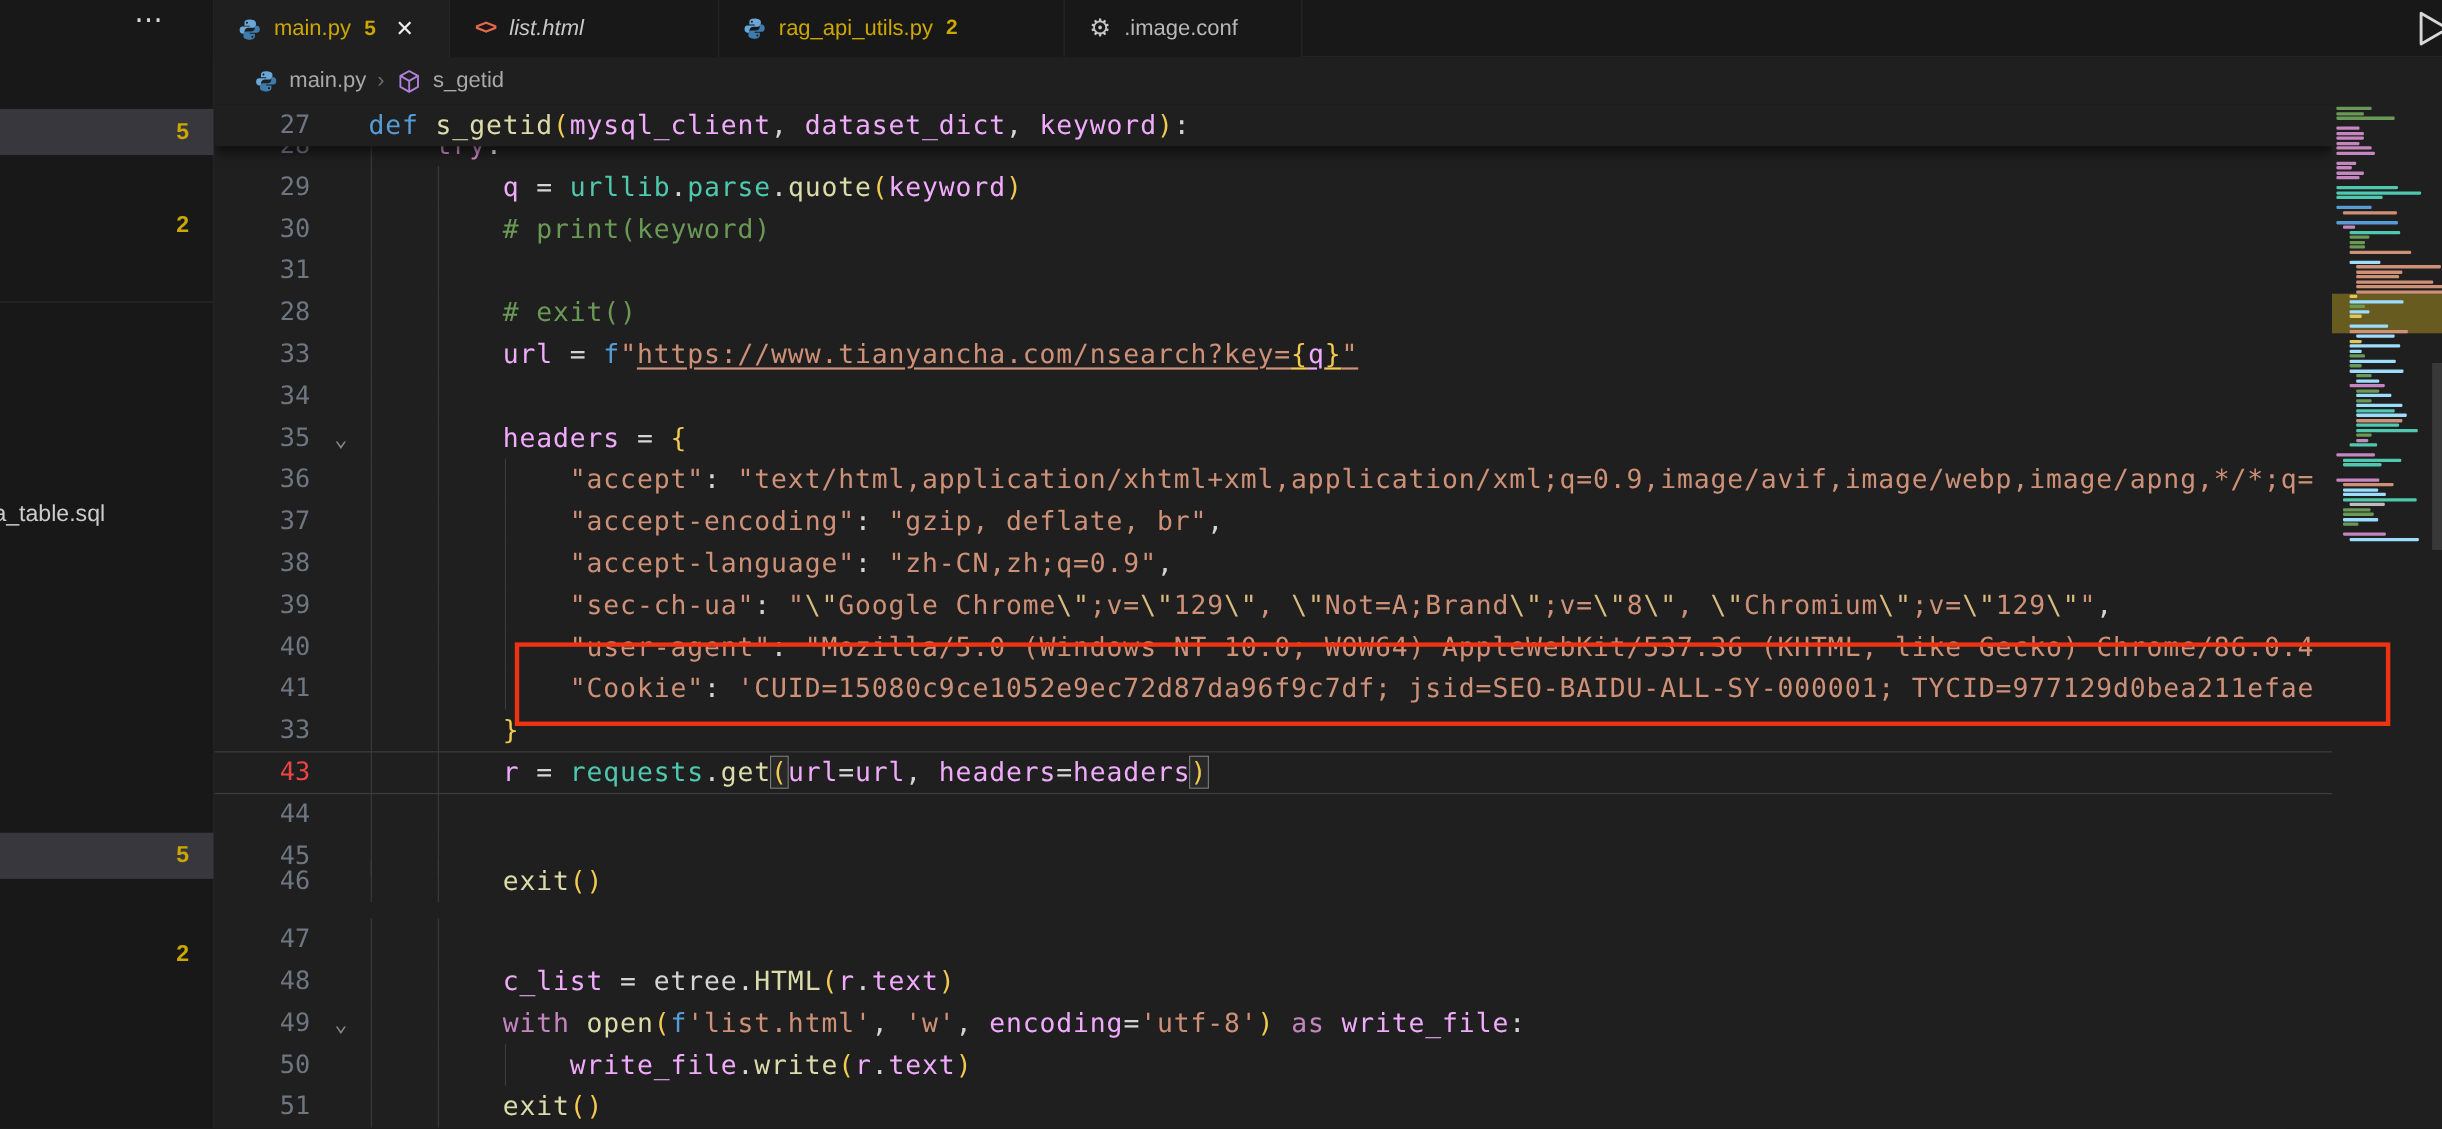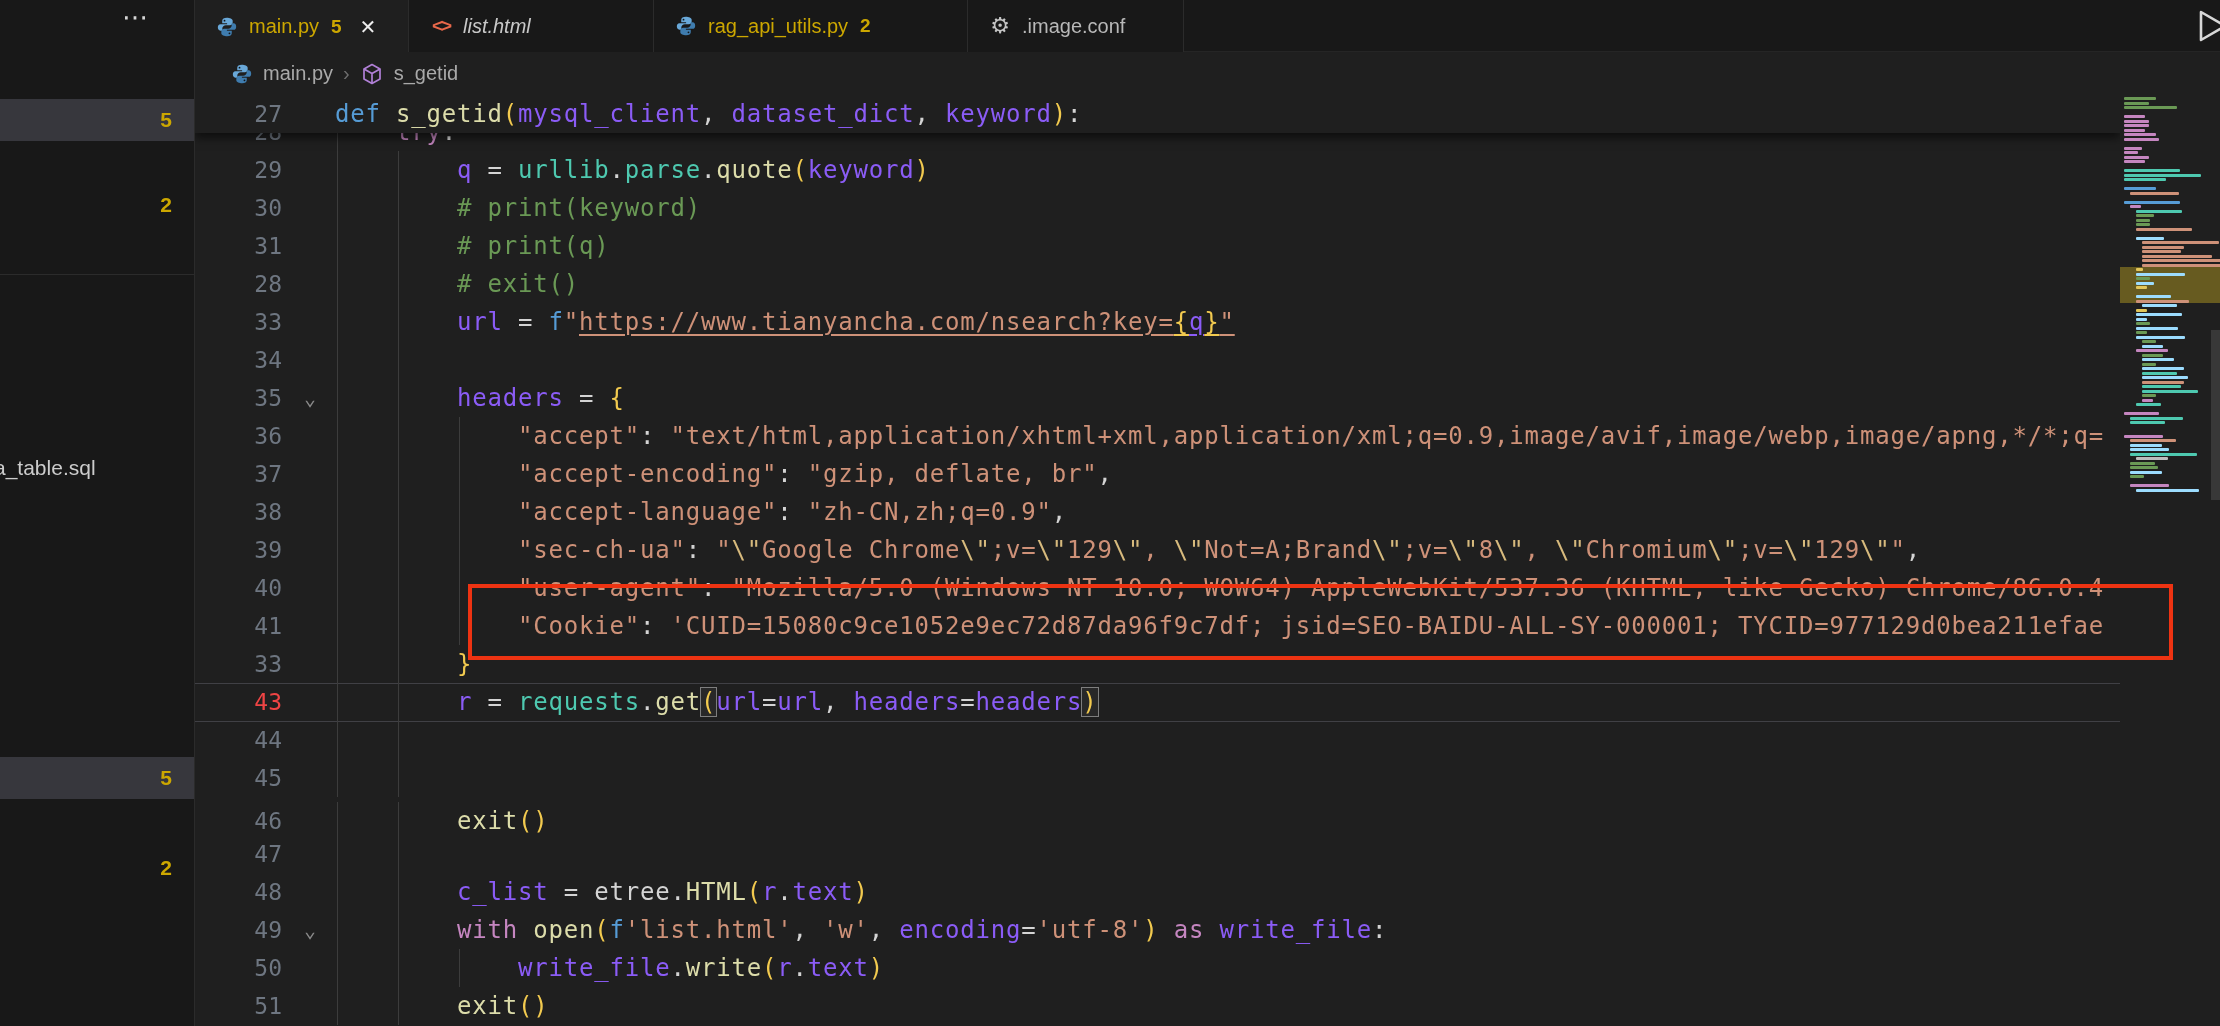--- a/index.html
+++ b/index.html
@@ -45,21 +45,21 @@
   #editor { position:absolute; left:195px; top:95px; width:1925px; height:931px;
             background:#1f1f1f; overflow:hidden;
             font-family:"DejaVu Sans Mono","Liberation Mono",monospace; }
   .row { position:absolute; left:0; width:100%; height:38px; line-height:38px; white-space:pre; z-index:1; }
   .ln { position:absolute; left:20px; width:67px; text-align:right; color:#6e7681; font-size:23px; }
   .ln.cur { color:#ef4444; }
   .fold { position:absolute; left:98px; width:34px; text-align:center; color:#8a8a8a; font-size:20px; }
   .code { position:absolute; left:140px; font-size:24px; letter-spacing:0.8px; color:#d4d4d4; }
   .guide { position:absolute; top:0; width:1px; height:38px; background:#3c3c3c; }
   .t-k { color:#569cd6; } .t-c { color:#c586c0; } .t-f { color:#dcdcaa; }
-  .t-v { color:#8b5cf6; } .t-m { color:#4ec9b0; } .t-s { color:#ce9178; }
+  .t-v { color:#f0abfc; } .t-m { color:#4ec9b0; } .t-s { color:#ce9178; }
   .t-e { color:#d7ba7d; } .t-n { color:#6a9955; } .t-p { color:#d4d4d4; }
   .t-b { color:#f2ca4f; } .t-w { color:#d4d4d4; }
   .t-bx { color:#f2ca4f; outline:1px solid #7e7e7e; background:rgba(110,110,110,.12); }
   .ul { text-decoration:underline; text-decoration-thickness:2px; text-underline-offset:4px; }
   #curline { position:absolute; left:0; top:588px; width:100%; height:39px; z-index:0;
              border-top:1px solid #404045; border-bottom:1px solid #404045; }
   #sticky { position:absolute; left:0; top:0; width:100%; height:38px; line-height:38px;
             background:#1f1f1f; z-index:3; box-shadow:0 5px 9px rgba(0,0,0,.55); white-space:pre; }
 
   
@@ -155,36 +155,36 @@
     </svg>
     <span>s_getid</span>
   </div>
 
   <div id="editor">
     <div id="curline"></div>
     <div id="rows">
         <div class="row" style="top: 18px;"><span class="ln">28</span><div class="guide" style="left:142px"></div><span class="code"><span class="t-w">    </span><span class="t-c">try</span><span class="t-p">:</span></span></div>
         <div class="row" style="top: 56px;"><span class="ln">29</span><div class="guide" style="left:142px"></div><div class="guide" style="left:203px"></div><span class="code"><span class="t-w">        </span><span class="t-v">q</span><span class="t-p"> = </span><span class="t-m">urllib</span><span class="t-p">.</span><span class="t-m">parse</span><span class="t-p">.</span><span class="t-f">quote</span><span class="t-b">(</span><span class="t-v">keyword</span><span class="t-b">)</span></span></div>
         <div class="row" style="top: 94px;"><span class="ln">30</span><div class="guide" style="left:142px"></div><div class="guide" style="left:203px"></div><span class="code"><span class="t-w">        </span><span class="t-n"># print(keyword)</span></span></div>
-        <div class="row" style="top: 132px;"><span class="ln">31</span><div class="guide" style="left:142px"></div><div class="guide" style="left:203px"></div><span class="code"><span class="t-w">        </span><span class="t-n"># print(q)</span></span></div>
+        <div class="row" style="top: 132px;"><span class="ln">31</span><div class="guide" style="left:142px"></div><div class="guide" style="left:203px"></div></div>
         <div class="row" style="top: 170px;"><span class="ln">28</span><div class="guide" style="left:142px"></div><div class="guide" style="left:203px"></div><span class="code"><span class="t-w">        </span><span class="t-n"># exit()</span></span></div>
         <div class="row" style="top: 208px;"><span class="ln">33</span><div class="guide" style="left:142px"></div><div class="guide" style="left:203px"></div><span class="code"><span class="t-w">        </span><span class="t-v">url</span><span class="t-p"> = </span><span class="t-k">f</span><span class="t-s">"</span><span class="t-s ul">https://www.tianyancha.com/nsearch?key=</span><span class="t-b ul">{</span><span class="t-v ul">q</span><span class="t-b ul">}</span><span class="t-s ul">"</span></span></div>
         <div class="row" style="top: 246px;"><span class="ln">34</span><div class="guide" style="left:142px"></div><div class="guide" style="left:203px"></div><span class="code"></span></div>
         <div class="row" style="top: 284px;"><span class="ln">35</span><span class="fold">⌄</span><div class="guide" style="left:142px"></div><div class="guide" style="left:203px"></div><span class="code"><span class="t-w">        </span><span class="t-v">headers</span><span class="t-p"> = </span><span class="t-b">{</span></span></div>
         <div class="row" style="top: 322px;"><span class="ln">36</span><div class="guide" style="left:142px"></div><div class="guide" style="left:203px"></div><div class="guide" style="left:264px"></div><span class="code"><span class="t-w">            </span><span class="t-s">"accept"</span><span class="t-p">: </span><span class="t-s">"text/html,application/xhtml+xml,application/xml;q=0.9,image/avif,image/webp,image/apng,*/*;q=</span></span></div>
         <div class="row" style="top: 360px;"><span class="ln">37</span><div class="guide" style="left:142px"></div><div class="guide" style="left:203px"></div><div class="guide" style="left:264px"></div><span class="code"><span class="t-w">            </span><span class="t-s">"accept-encoding"</span><span class="t-p">: </span><span class="t-s">"gzip, deflate, br"</span><span class="t-p">,</span></span></div>
         <div class="row" style="top: 398px;"><span class="ln">38</span><div class="guide" style="left:142px"></div><div class="guide" style="left:203px"></div><div class="guide" style="left:264px"></div><span class="code"><span class="t-w">            </span><span class="t-s">"accept-language"</span><span class="t-p">: </span><span class="t-s">"zh-CN,zh;q=0.9"</span><span class="t-p">,</span></span></div>
         <div class="row" style="top: 436px;"><span class="ln">39</span><div class="guide" style="left:142px"></div><div class="guide" style="left:203px"></div><div class="guide" style="left:264px"></div><span class="code"><span class="t-w">            </span><span class="t-s">"sec-ch-ua"</span><span class="t-p">: </span><span class="t-s">"</span><span class="t-e">\"</span><span class="t-s">Google Chrome</span><span class="t-e">\"</span><span class="t-s">;v=</span><span class="t-e">\"</span><span class="t-s">129</span><span class="t-e">\"</span><span class="t-s">, </span><span class="t-e">\"</span><span class="t-s">Not=A;Brand</span><span class="t-e">\"</span><span class="t-s">;v=</span><span class="t-e">\"</span><span class="t-s">8</span><span class="t-e">\"</span><span class="t-s">, </span><span class="t-e">\"</span><span class="t-s">Chromium</span><span class="t-e">\"</span><span class="t-s">;v=</span><span class="t-e">\"</span><span class="t-s">129</span><span class="t-e">\"</span><span class="t-s">"</span><span class="t-p">,</span></span></div>
         <div class="row" style="top: 474px;"><span class="ln">40</span><div class="guide" style="left:142px"></div><div class="guide" style="left:203px"></div><div class="guide" style="left:264px"></div><span class="code"><span class="t-w">            </span><span class="t-s">"user-agent"</span><span class="t-p">: </span><span class="t-s">"Mozilla/5.0 (Windows NT 10.0; WOW64) AppleWebKit/537.36 (KHTML, like Gecko) Chrome/86.0.4</span></span></div>
         <div class="row" style="top: 512px;"><span class="ln">41</span><div class="guide" style="left:142px"></div><div class="guide" style="left:203px"></div><div class="guide" style="left:264px"></div><span class="code"><span class="t-w">            </span><span class="t-s">"Cookie"</span><span class="t-p">: </span><span class="t-s">'CUID=15080c9ce1052e9ec72d87da96f9c7df; jsid=SEO-BAIDU-ALL-SY-000001; TYCID=977129d0bea211efae</span></span></div>
         <div class="row" style="top: 550px;"><span class="ln">33</span><div class="guide" style="left:142px"></div><div class="guide" style="left:203px"></div><span class="code"><span class="t-w">        </span><span class="t-b">}</span></span></div>
         <div class="row" style="top: 588px;"><span class="ln cur">43</span><div class="guide" style="left:142px"></div><div class="guide" style="left:203px"></div><span class="code"><span class="t-w">        </span><span class="t-v">r</span><span class="t-p"> = </span><span class="t-m">requests</span><span class="t-p">.</span><span class="t-f">get</span><span class="t-bx">(</span><span class="t-v">url</span><span class="t-p">=</span><span class="t-v">url</span><span class="t-p">, </span><span class="t-v">headers</span><span class="t-p">=</span><span class="t-v">headers</span><span class="t-bx">)</span></span></div>
         <div class="row" style="top: 626px;"><span class="ln">44</span><div class="guide" style="left:142px"></div><div class="guide" style="left:203px"></div></div>
         <div class="row" style="top: 664px;"><span class="ln">45</span><div class="guide" style="left:142px"></div><div class="guide" style="left:203px"></div></div>
-        <div class="row" style="top: 707px;"><span class="ln">46</span><div class="guide" style="left:142px"></div><div class="guide" style="left:203px"></div><span class="code"><span class="t-w">        </span><span class="t-f">exit</span><span class="t-b">()</span></span></div>
+        <div class="row" style="top: 687px;"><span class="ln">46</span><div class="guide" style="left:142px"></div><div class="guide" style="left:203px"></div><span class="code"><span class="t-w">        </span><span class="t-f">exit</span><span class="t-b">()</span></span></div>
         <div class="row" style="top: 740px;"><span class="ln">47</span><div class="guide" style="left:142px"></div><div class="guide" style="left:203px"></div><span class="code"></span></div>
         <div class="row" style="top: 778px;"><span class="ln">48</span><div class="guide" style="left:142px"></div><div class="guide" style="left:203px"></div><span class="code"><span class="t-w">        </span><span class="t-v">c_list</span><span class="t-p"> = </span><span class="t-p">etree</span><span class="t-p">.</span><span class="t-f">HTML</span><span class="t-b">(</span><span class="t-v">r</span><span class="t-p">.</span><span class="t-v">text</span><span class="t-b">)</span></span></div>
         <div class="row" style="top: 816px;"><span class="ln">49</span><span class="fold">⌄</span><div class="guide" style="left:142px"></div><div class="guide" style="left:203px"></div><span class="code"><span class="t-w">        </span><span class="t-c">with</span><span class="t-p"> </span><span class="t-f">open</span><span class="t-b">(</span><span class="t-k">f</span><span class="t-s">'list.html'</span><span class="t-p">, </span><span class="t-s">'w'</span><span class="t-p">, </span><span class="t-v">encoding</span><span class="t-p">=</span><span class="t-s">'utf-8'</span><span class="t-b">)</span><span class="t-p"> </span><span class="t-c">as</span><span class="t-p"> </span><span class="t-v">write_file</span><span class="t-p">:</span></span></div>
         <div class="row" style="top: 854px;"><span class="ln">50</span><div class="guide" style="left:142px"></div><div class="guide" style="left:203px"></div><div class="guide" style="left:264px"></div><span class="code"><span class="t-w">            </span><span class="t-v">write_file</span><span class="t-p">.</span><span class="t-f">write</span><span class="t-b">(</span><span class="t-v">r</span><span class="t-p">.</span><span class="t-v">text</span><span class="t-b">)</span></span></div>
         <div class="row" style="top: 892px;"><span class="ln">51</span><div class="guide" style="left:142px"></div><div class="guide" style="left:203px"></div><span class="code"><span class="t-w">        </span><span class="t-f">exit</span><span class="t-b">()</span></span></div>
       </div>
     <div id="sticky"><span class="ln">27</span><span class="code"><span class="t-k">def</span><span class="t-p"> </span><span class="t-f">s_getid</span><span class="t-b">(</span><span class="t-v">mysql_client</span><span class="t-p">, </span><span class="t-v">dataset_dict</span><span class="t-p">, </span><span class="t-v">keyword</span><span class="t-b">)</span><span class="t-p">:</span></span></div>
   </div>
 
   <div id="minimap">

